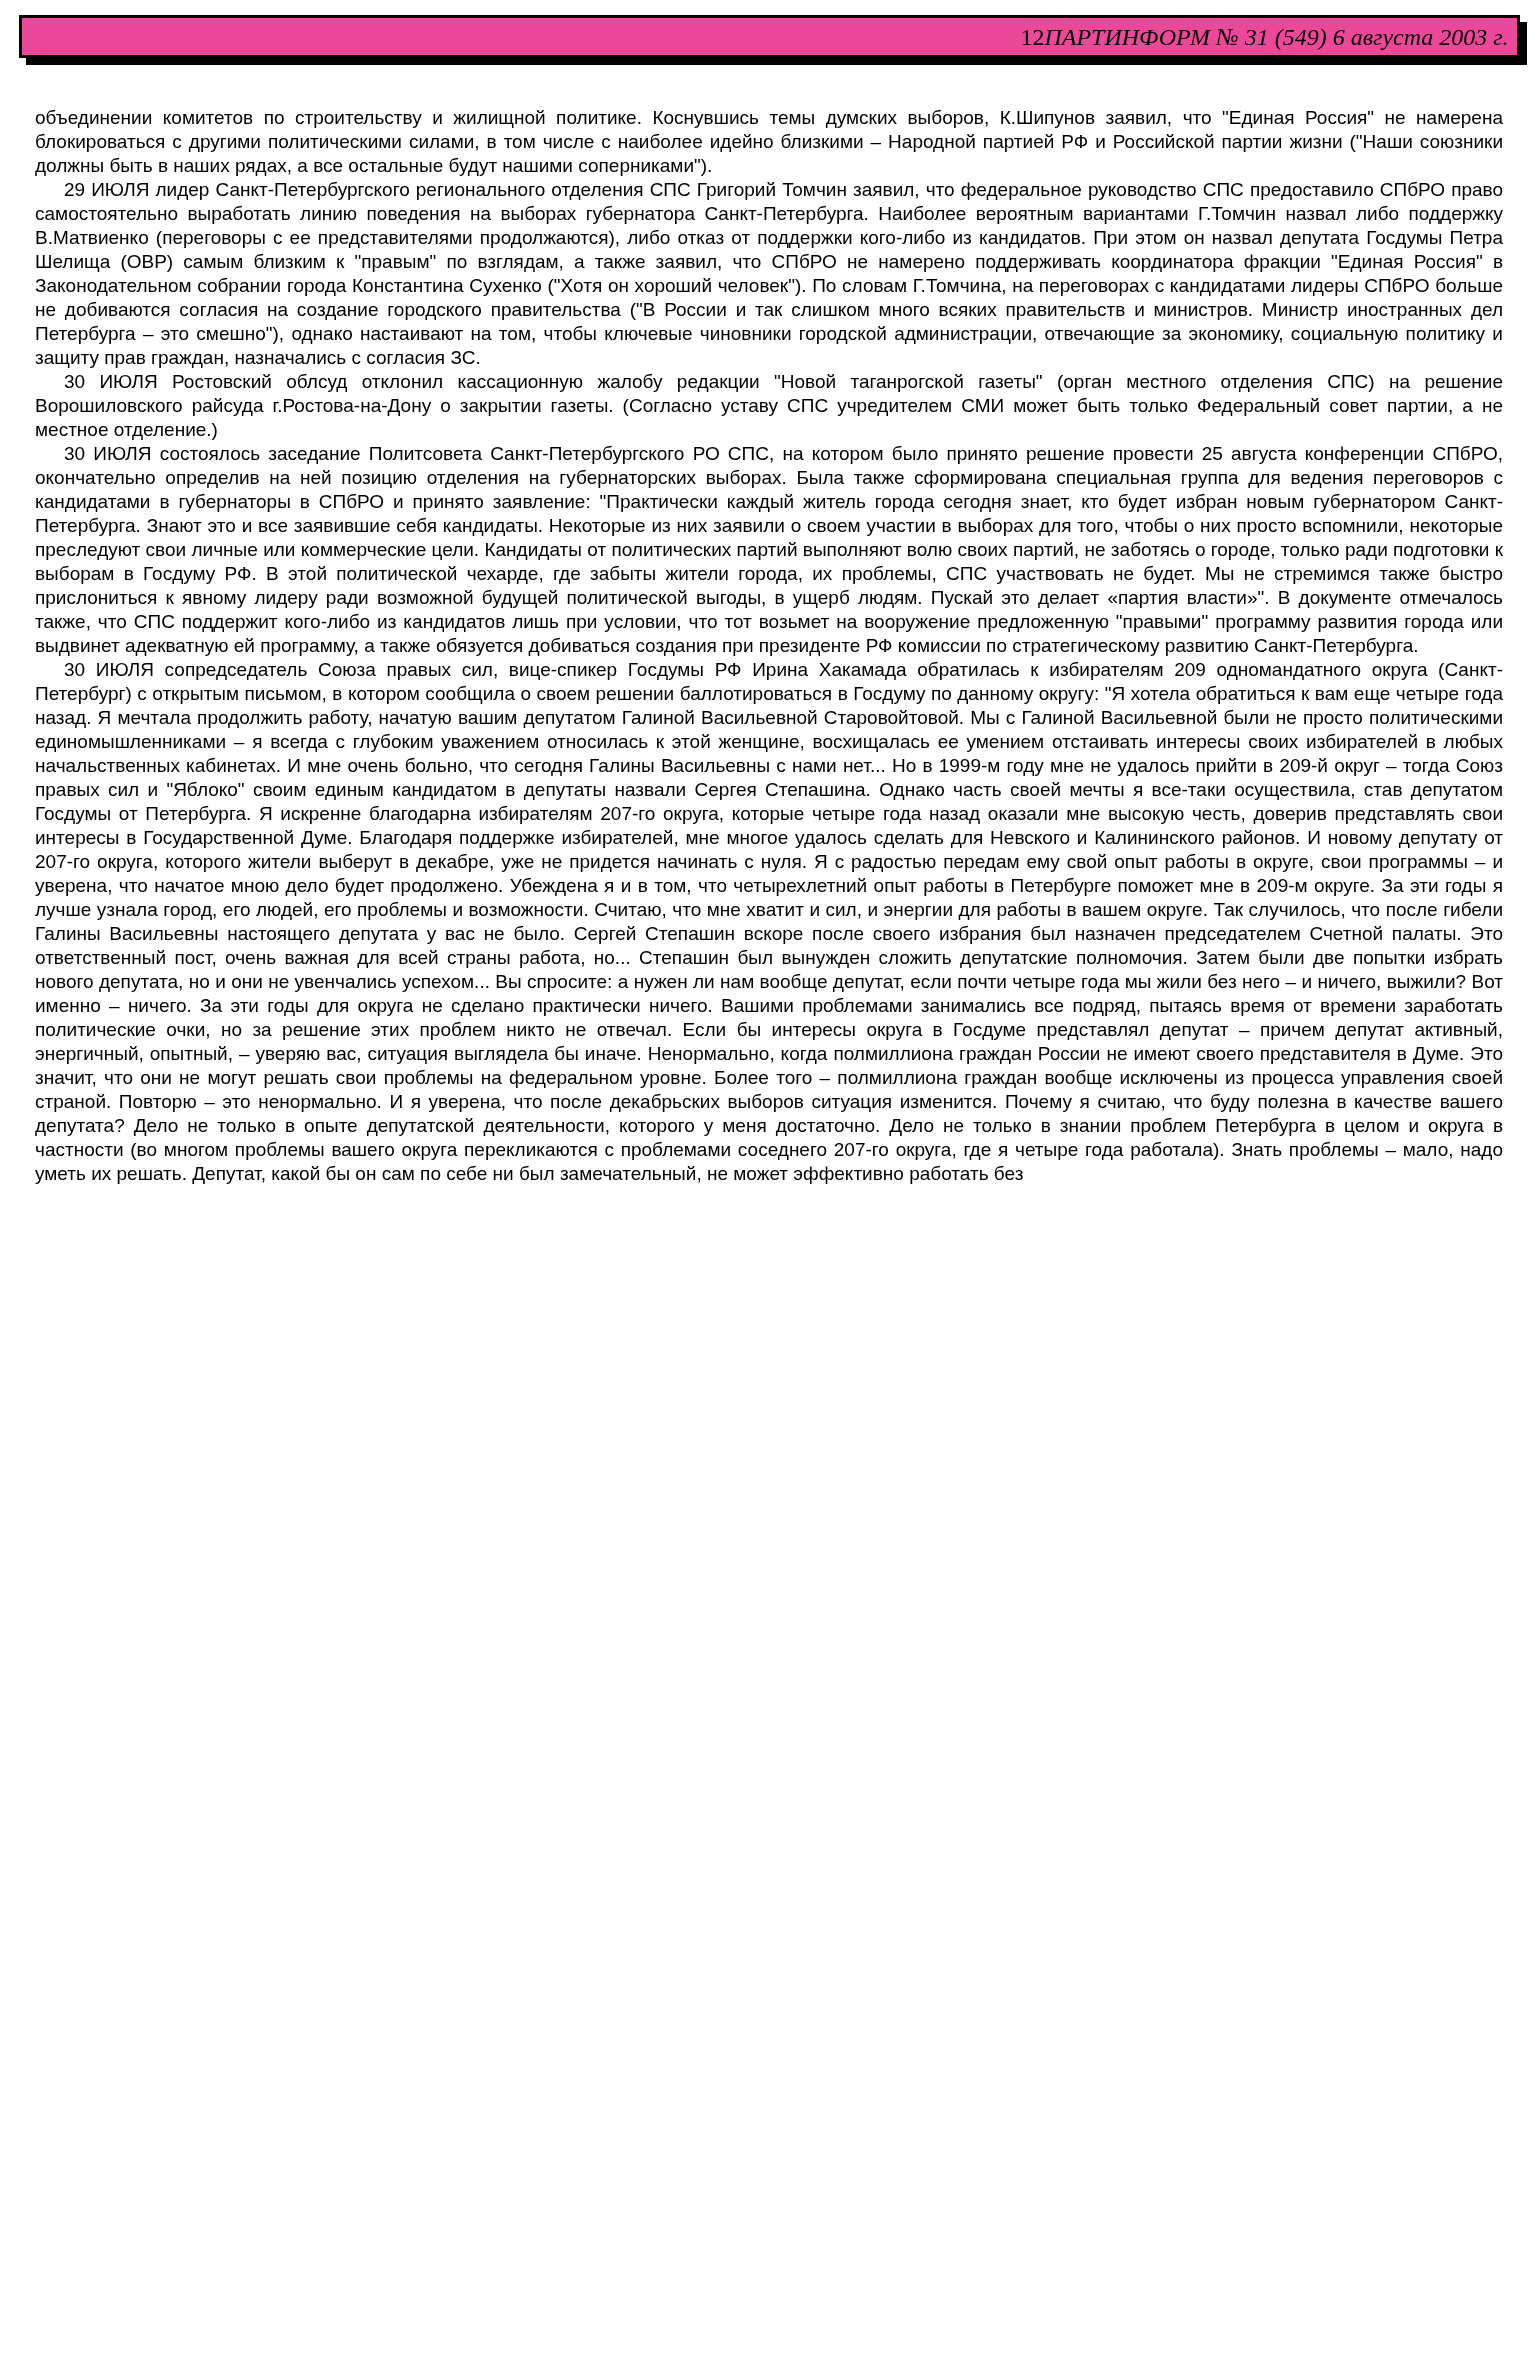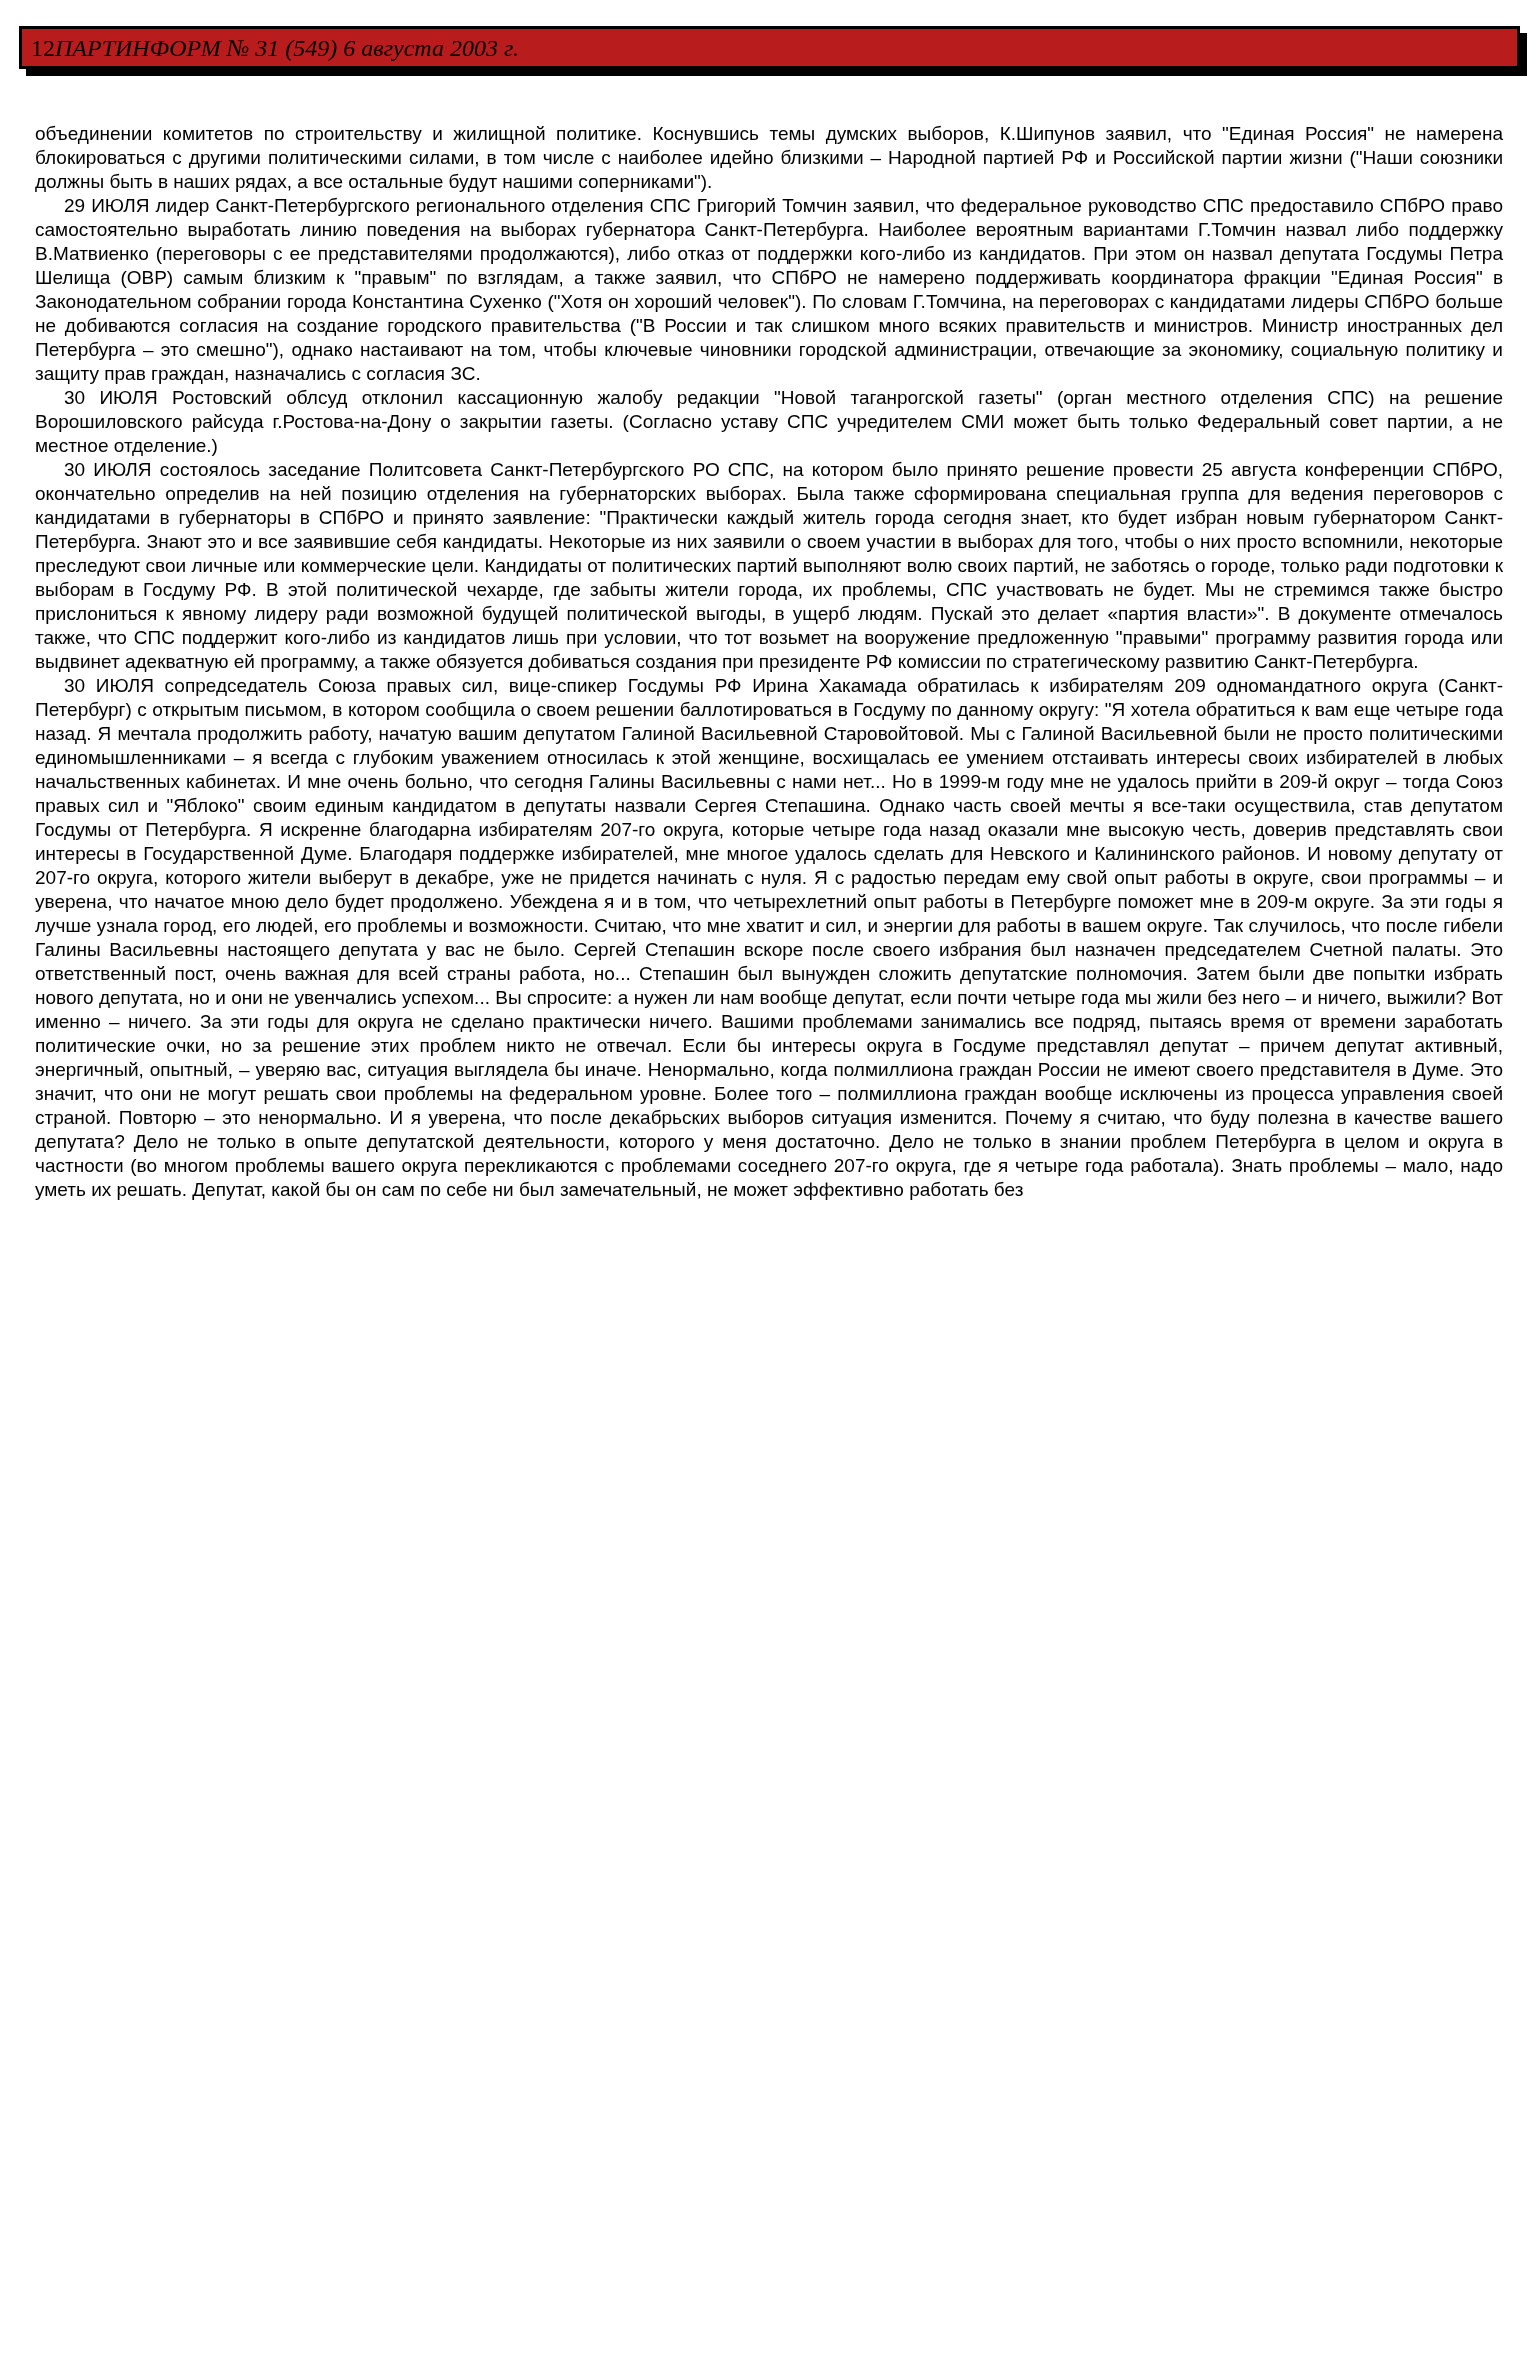--- a/index.html
+++ b/index.html
@@ -10,47 +10,47 @@
   body {
     width: 1537px;
     height: 2377px;
     position: relative;
     font-family: "Liberation Sans", sans-serif;
     color: #000000;
   }
   .header-box {
     position: absolute;
     left: 19px;
-    top: 26px;
+    top: 15px;
     width: 1480px;
     height: 37px;
     border: 3.2px solid #000000;
     box-shadow: 7px 7px 0 0 #000000;
-    background: #b91c1c;
+    background: #ec4899;
     display: flex;
     align-items: center;
-    justify-content: flex-start;
+    justify-content: flex-end;
     padding: 0 6.4px 0 9px;
     font-family: "Liberation Serif", serif;
   }
   .page-num {
     font-size: 24px;
     font-style: normal;
     line-height: 1;
   }
   .masthead {
     font-size: 24px;
     font-style: italic;
     line-height: 1;
     padding-right: 2.6px;
   }
   .content {
     position: absolute;
     left: 35px;
-    top: 122px;
+    top: 106px;
     width: 1468px;
     text-align: justify;
     font-size: 19px;
     line-height: 24px;
     letter-spacing: 0px;
   }
   .para {
     margin: 0;
     text-indent: 29px;
   }

